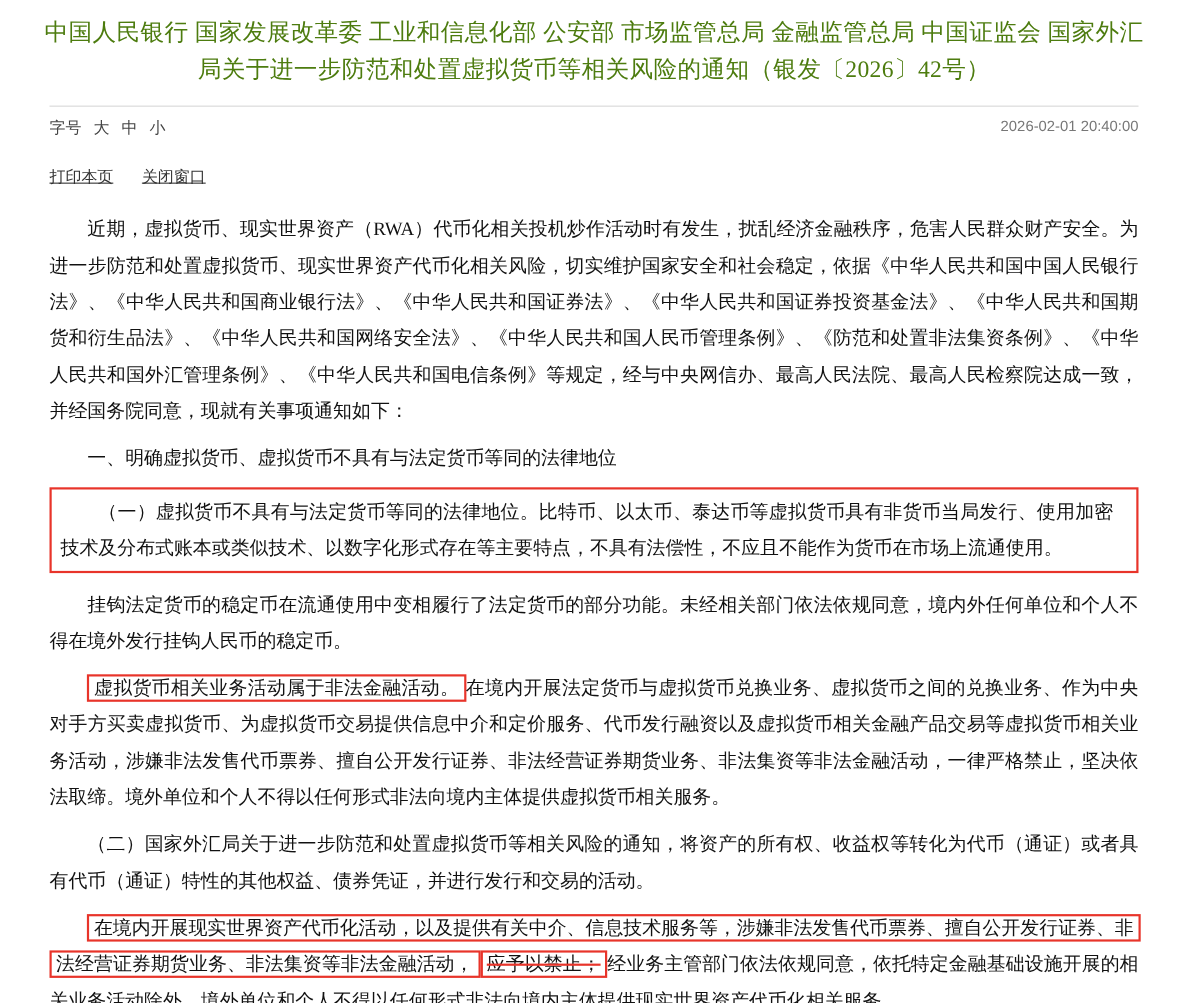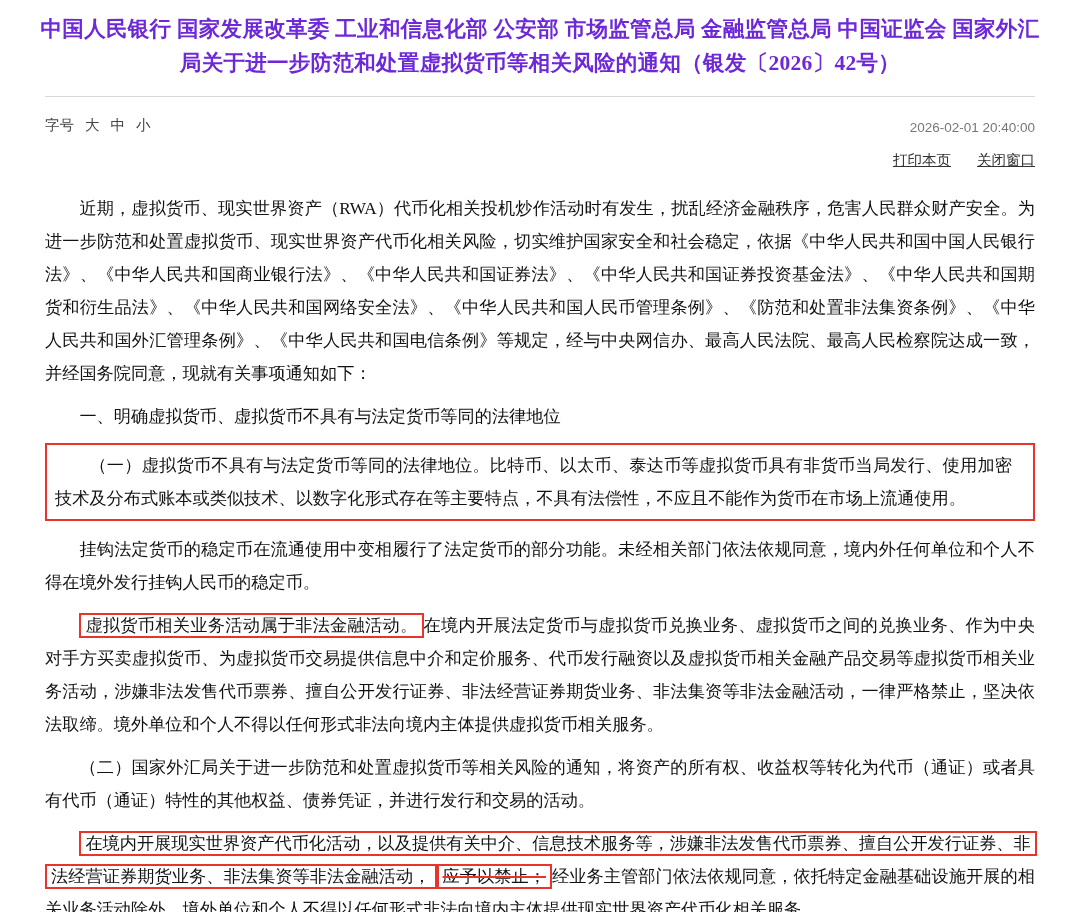--- a/index.html
+++ b/index.html
@@ -13,34 +13,34 @@
     font-family: "Liberation Serif", "DejaVu Serif", serif;
     color: #1a1a1a;
   }
   .page {
     width: 1080px;
     position: relative;
     box-sizing: border-box;
   }
   .doc-title {
     font-family: "Liberation Serif", "DejaVu Serif", serif;
-    font-weight: bold;
+    font-weight: normal;
     font-size: 21.5px;
     line-height: 34px;
     text-align: center;
-    color: #6d28d9;
+    color: #4d7c0f;
     padding: 12px 30px 6px 30px;
     letter-spacing: 0.3px;
   }
   .meta-bar {
     margin: 10px 45px 0 45px;
     border-top: 1px solid #d8d8d8;
     padding-top: 10px;
     display: flex;
-    align-items: flex-end;
+    align-items: flex-start;
     justify-content: space-between;
     font-size: 14.5px;
     color: #555;
     height: 28px;
   }
   .fontsize-group {
     display: flex;
     align-items: center;
     gap: 11px;
     color: #444;
@@ -53,21 +53,21 @@
     cursor: pointer;
   }
   .timestamp {
     color: #777;
     font-size: 13.5px;
     font-family: "Liberation Sans", sans-serif;
   }
   .actions-bar {
     margin: 16px 45px 0 45px;
     display: flex;
-    justify-content: flex-end;
+    justify-content: flex-start;
     gap: 26px;
     font-size: 14.5px;
   }
   .action-link {
     color: #333;
     text-decoration: underline;
     cursor: pointer;
   }
   .content {
     margin: 22px 45px 0 45px;

